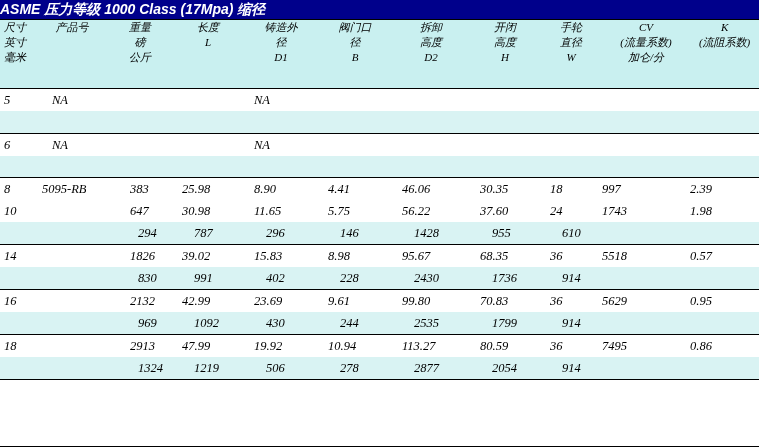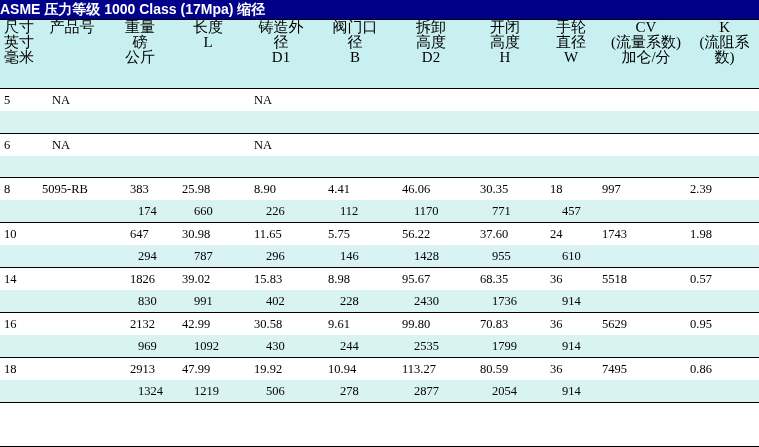--- a/index.html
+++ b/index.html
@@ -18,20 +18,21 @@
   .sheet {
     width: 759px;
     height: 447px;
     position: relative;
     box-sizing: border-box;
   }
   table.spec {
     width: 759px;
     border-collapse: collapse;
     table-layout: fixed;
+    font-style: italic;
   }
   table.spec td, table.spec th {
     padding: 0;
     margin: 0;
     vertical-align: top;
   }
   
   .title-row td {
     background: #00008b;
     color: #ffffff;
@@ -41,21 +42,21 @@
     line-height: 19px;
     padding-left: 6px;
     font-family: "Liberation Sans", sans-serif;
     border-bottom: 1px solid #000000;
   }
   
   .head-row td {
     background: #c9f0f0;
     border-bottom: 1px solid #000000;
     height: 68px;
-    font-size: 15px;
+    font-size: 11px;
     line-height: 15px;
     text-align: center;
     padding-top: 3px;
     font-family: "Liberation Serif", serif;
   }
   .head-row td.lead {
     text-align: left;
     padding-left: 4px;
   }
   .head-row td .sub {
@@ -238,33 +239,20 @@
       <td class="indent-b">383</td>
       <td class="indent-a">25.98</td>
       <td class="indent-a">8.90</td>
       <td class="indent-a">4.41</td>
       <td class="indent-a">46.06</td>
       <td class="indent-a">30.35</td>
       <td class="indent-a">18</td>
       <td class="cv-col">997</td>
       <td class="k-col">2.39</td>
     </tr>
-    <tr class="data tint sep">
-      <td class="col-size"></td>
-      <td class="indent-b"></td>
-      <td class="indent-c">174</td>
-      <td class="indent-b">660</td>
-      <td class="indent-b">226</td>
-      <td class="indent-b">112</td>
-      <td class="indent-b">1170</td>
-      <td class="indent-b">771</td>
-      <td class="indent-b">457</td>
-      <td class="cv-col"></td>
-      <td class="k-col"></td>
-    </tr>
 
     <tr class="data plain">
       <td class="col-size">10</td>
       <td class="na-cell-b"></td>
       <td class="indent-b">647</td>
       <td class="indent-a">30.98</td>
       <td class="indent-a">11.65</td>
       <td class="indent-a">5.75</td>
       <td class="indent-a">56.22</td>
       <td class="indent-a">37.60</td>
@@ -312,21 +300,21 @@
       <td class="indent-b">914</td>
       <td class="cv-col"></td>
       <td class="k-col"></td>
     </tr>
 
     <tr class="data plain">
       <td class="col-size">16</td>
       <td class="na-cell-b"></td>
       <td class="indent-b">2132</td>
       <td class="indent-a">42.99</td>
-      <td class="indent-a">30.58</td>
+      <td class="indent-a">23.69</td>
       <td class="indent-a">9.61</td>
       <td class="indent-a">99.80</td>
       <td class="indent-a">70.83</td>
       <td class="indent-a">36</td>
       <td class="cv-col">5629</td>
       <td class="k-col">0.95</td>
     </tr>
     <tr class="data tint sep">
       <td class="col-size"></td>
       <td class="indent-b"></td>

